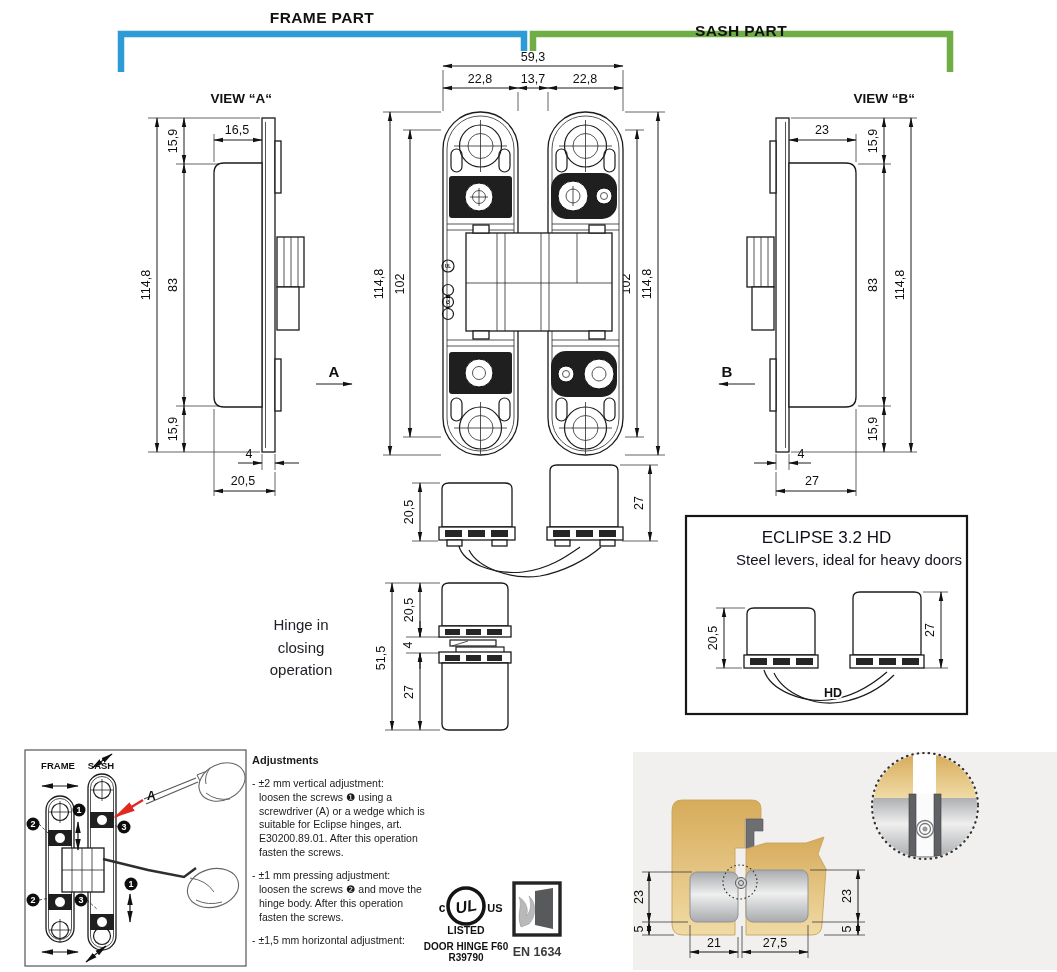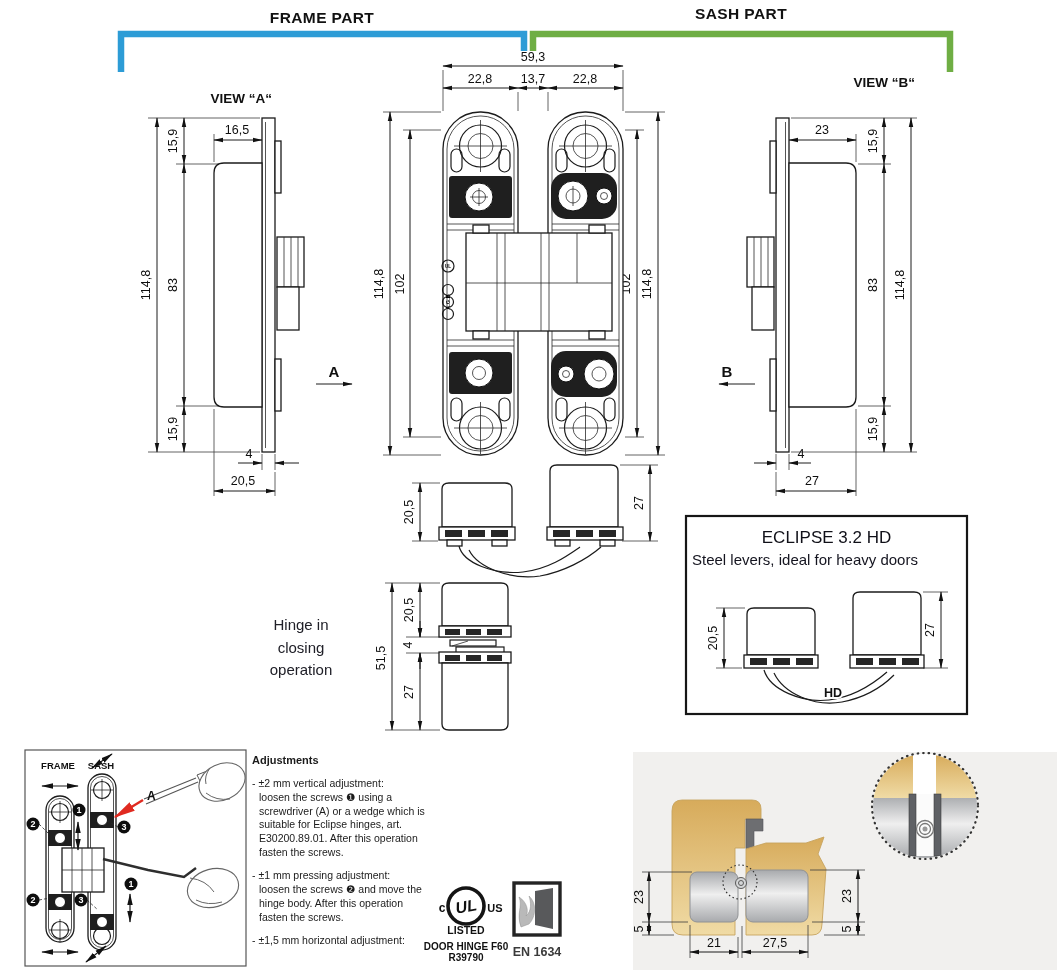--- a/index.html
+++ b/index.html
@@ -3,21 +3,21 @@
 <meta charset="utf-8">
 <style>
   html,body{margin:0;padding:0;background:#fff}
   .page{position:relative;width:1057px;height:972px;background:#fff;overflow:hidden;
         font-family:"Liberation Sans",sans-serif;color:#111}
   .abs{position:absolute}
   .hdr{font-weight:bold;font-size:15.5px;letter-spacing:.4px;text-align:center}
   .vtitle{font-weight:bold;font-size:13.5px;text-align:right}
   .caption{font-size:15px;color:#202028;text-align:center;line-height:1.5}
   .ebox-title{font-weight:normal;font-size:17px;text-align:center;color:#101018}
-  .ebox-sub{font-size:15px;text-align:left;color:#14141f}
+  .ebox-sub{font-size:15px;text-align:right;color:#14141f}
   .adj{font-size:10.5px;line-height:1.33;color:#1b1b1b;width:176px}
   .adj .t{font-weight:bold;font-size:11px;margin:0 0 9px 0}
   .adj .item{margin-top:9px}
   .adj .lead{font-weight:normal}
   .adj .body{padding-left:7px}
   svg text{font-family:"Liberation Sans",sans-serif}
   .dt{font-size:12.5px;fill:#0f0f0f;text-anchor:middle}
   .ab{font-size:15px;font-weight:bold;fill:#0f0f0f;text-anchor:middle}
   .ln{stroke:#1b1b1b;stroke-width:1.3;fill:#fff}
   .lnf{stroke:#1b1b1b;stroke-width:1.2;fill:none}
@@ -482,23 +482,23 @@
       <rect x="934" y="794" width="7" height="62" fill="#5f6165" stroke="#3f3f3f" stroke-width="0.6"></rect>
       <circle cx="925" cy="829" r="8.5" fill="none" stroke="#777" stroke-width="1.3"></circle>
       <circle cx="925" cy="829" r="5.5" fill="none" stroke="#777" stroke-width="1.3"></circle>
       <circle cx="925" cy="829" r="2.5" fill="#999"></circle>
     </g>
     <circle cx="925" cy="806" r="53" fill="none" stroke="#333" stroke-width="2.2" stroke-dasharray="0.5 5" stroke-linecap="round"></circle>
   </g>
 </svg>
 
 <div class="abs hdr" style="left:222px;top:9px;width:200px">FRAME PART</div>
-<div class="abs hdr" style="left:641px;top:5px;width:200px">SASH PART</div>
+<div class="abs hdr" style="left:641px;top:22px;width:200px">SASH PART</div>
 <div class="abs vtitle" style="left:152px;top:91px;width:120px">VIEW “A“</div>
-<div class="abs vtitle" style="left:795px;top:75px;width:120px">VIEW “B“</div>
+<div class="abs vtitle" style="left:795px;top:91px;width:120px">VIEW “B“</div>
 
 <div class="abs caption" style="left:245px;top:614px;width:112px">
   <div>Hinge in</div>
   <div>closing</div>
   <div>operation</div>
 </div>
 
 <div class="abs ebox-title" style="left:700px;top:528px;width:253px">ECLIPSE 3.2 HD</div>
 <div class="abs ebox-sub" style="left:692px;top:551px;width:270px">Steel levers, ideal for heavy doors</div>
 

